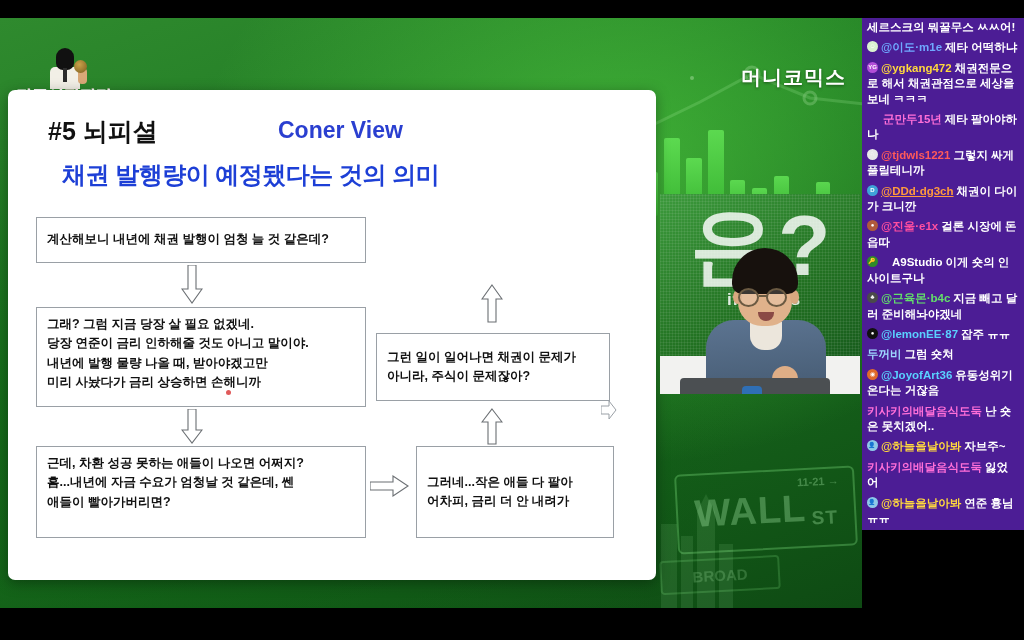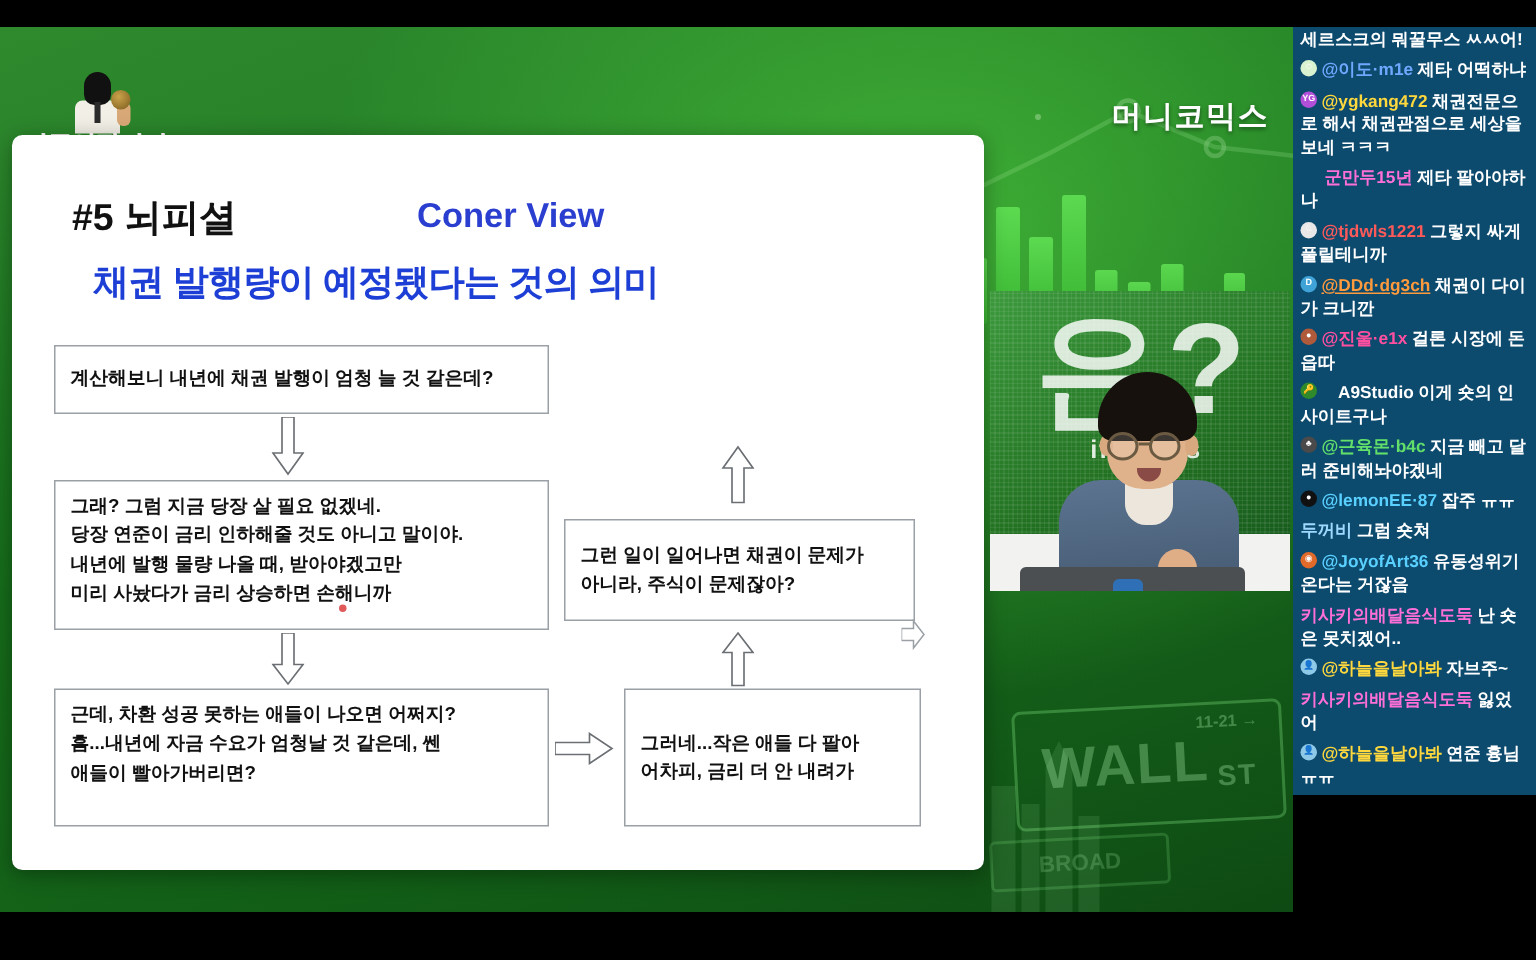--- a/index.html
+++ b/index.html
@@ -69,21 +69,21 @@
     position:absolute;right:16px;top:46px;
     font-size:20px;font-weight:bold;color:#ffffff;letter-spacing:1px;
     text-shadow:0 1px 3px rgba(0,0,0,.45);
   }
 
   
   .slide{
     position:absolute;left:8px;top:90px;width:648px;height:490px;
     background:#fff;border-radius:7px;
     box-shadow:0 3px 14px rgba(0,0,0,.35);
-    padding:32px 18px;
+    padding:19px 18px;
   }
   .slide-head{position:relative;height:46px;}
   .slide-h1{
     position:absolute;left:22px;top:6px;font-size:25px;font-weight:bold;color:#111;
   }
   .slide-h2{
     position:absolute;left:252px;top:8px;font-size:23px;font-weight:bold;color:#2a3fd0;
   }
   .slide-h3{
     margin:4px 0 0 36px;font-size:24px;font-weight:bold;color:#1d3fd6;
@@ -146,21 +146,21 @@
   .p-tee{position:absolute;left:44px;top:74px;width:32px;height:28px;background:#ece6dc;border-radius:0 0 14px 14px;}
   .p-hand{position:absolute;left:66px;top:118px;width:26px;height:26px;background:#dfae86;border-radius:50% 50% 40% 40%;}
   .laptop{position:absolute;left:8px;top:184px;width:180px;height:50px;}
   .lap-lid{position:absolute;left:12px;top:0;width:150px;height:34px;background:#4b4f52;border-radius:4px;}
   .lap-sticker{position:absolute;left:74px;top:8px;width:20px;height:14px;border-radius:4px;background:#2f6fb5;}
   .feed-desk{position:absolute;left:0;top:162px;width:200px;height:38px;background:#f2f2f0;}
 
   
   .chat{
     position:absolute;left:862px;top:18px;width:162px;height:512px;
-    background:#0c4a6e;overflow:hidden;padding:2px 5px;
+    background:#4c1d95;overflow:hidden;padding:2px 5px;
   }
   .msg{font-size:11.5px;line-height:1.34;margin-bottom:5px;color:#ffffff;
        font-weight:bold;word-break:break-all;}
   .msg.clipped{color:rgba(255,255,255,.55);}
   .badge{display:inline-block;width:11px;height:11px;border-radius:50%;
          vertical-align:-1px;margin-right:3px;font-size:6px;line-height:11px;
          text-align:center;color:#fff;font-weight:bold;overflow:hidden;}
   .uname{font-weight:bold;margin-right:3px;}
   .mtext{font-weight:bold;color:#fff;}
 </style>

